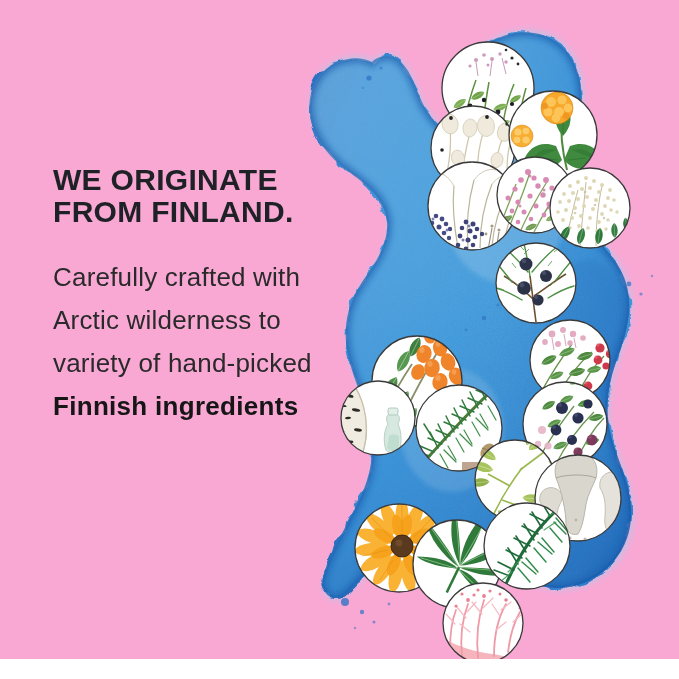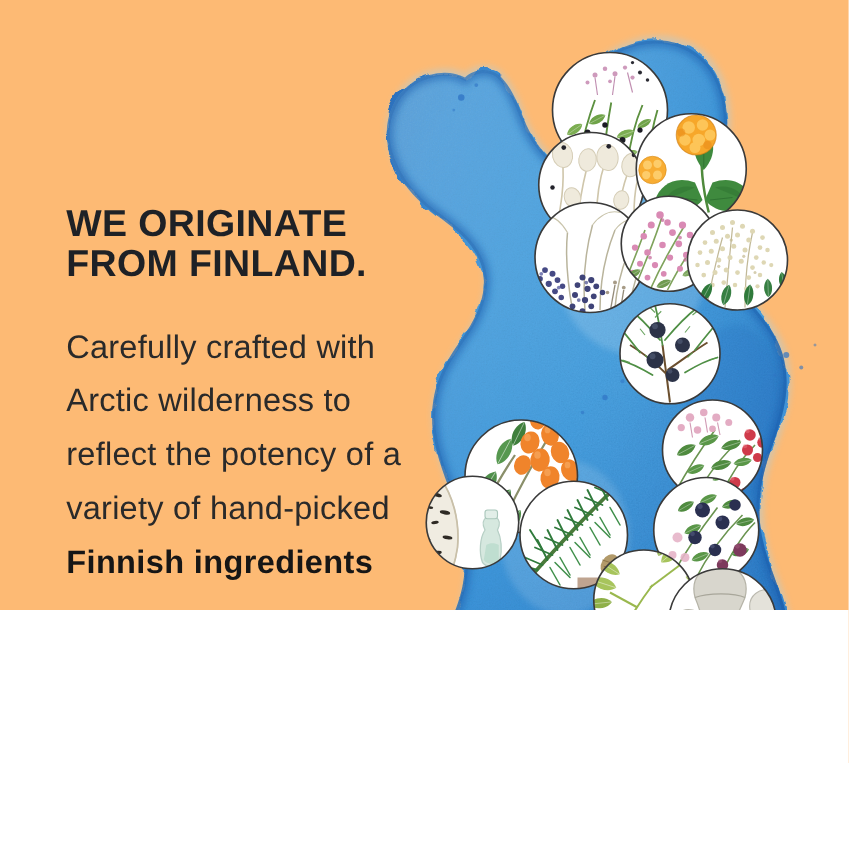--- a/index.html
+++ b/index.html
@@ -8,22 +8,22 @@
     padding: 0;
     background: #ffffff;
   }
   body {
     font-family: "Liberation Sans", sans-serif;
     -webkit-font-smoothing: antialiased;
   }
   #canvas {
     position: relative;
     width: 679px;
-    height: 488px;
-    background: #fdba74;
+    height: 659px;
+    background: #f9a8d4;
     overflow: hidden;
   }
 
   
   #text-block {
     position: absolute;
     left: 53px;
     top: 164px;
     width: 300px;
   }
@@ -1072,19 +1072,18 @@
   </div>
 
   <div id="text-block">
     <h1 id="headline">
       <span class="hl-line">WE ORIGINATE</span>
       <span class="hl-line">FROM FINLAND.</span>
     </h1>
     <p id="body-copy">
       <span class="bl">Carefully crafted with</span>
       <span class="bl">Arctic wilderness to</span>
-      <span class="bl">reflect the potency of a</span>
       <span class="bl">variety of hand-picked</span>
       <span class="bl strong">Finnish ingredients</span>
     </p>
   </div>
 
 </div>
 
 </body></html>

